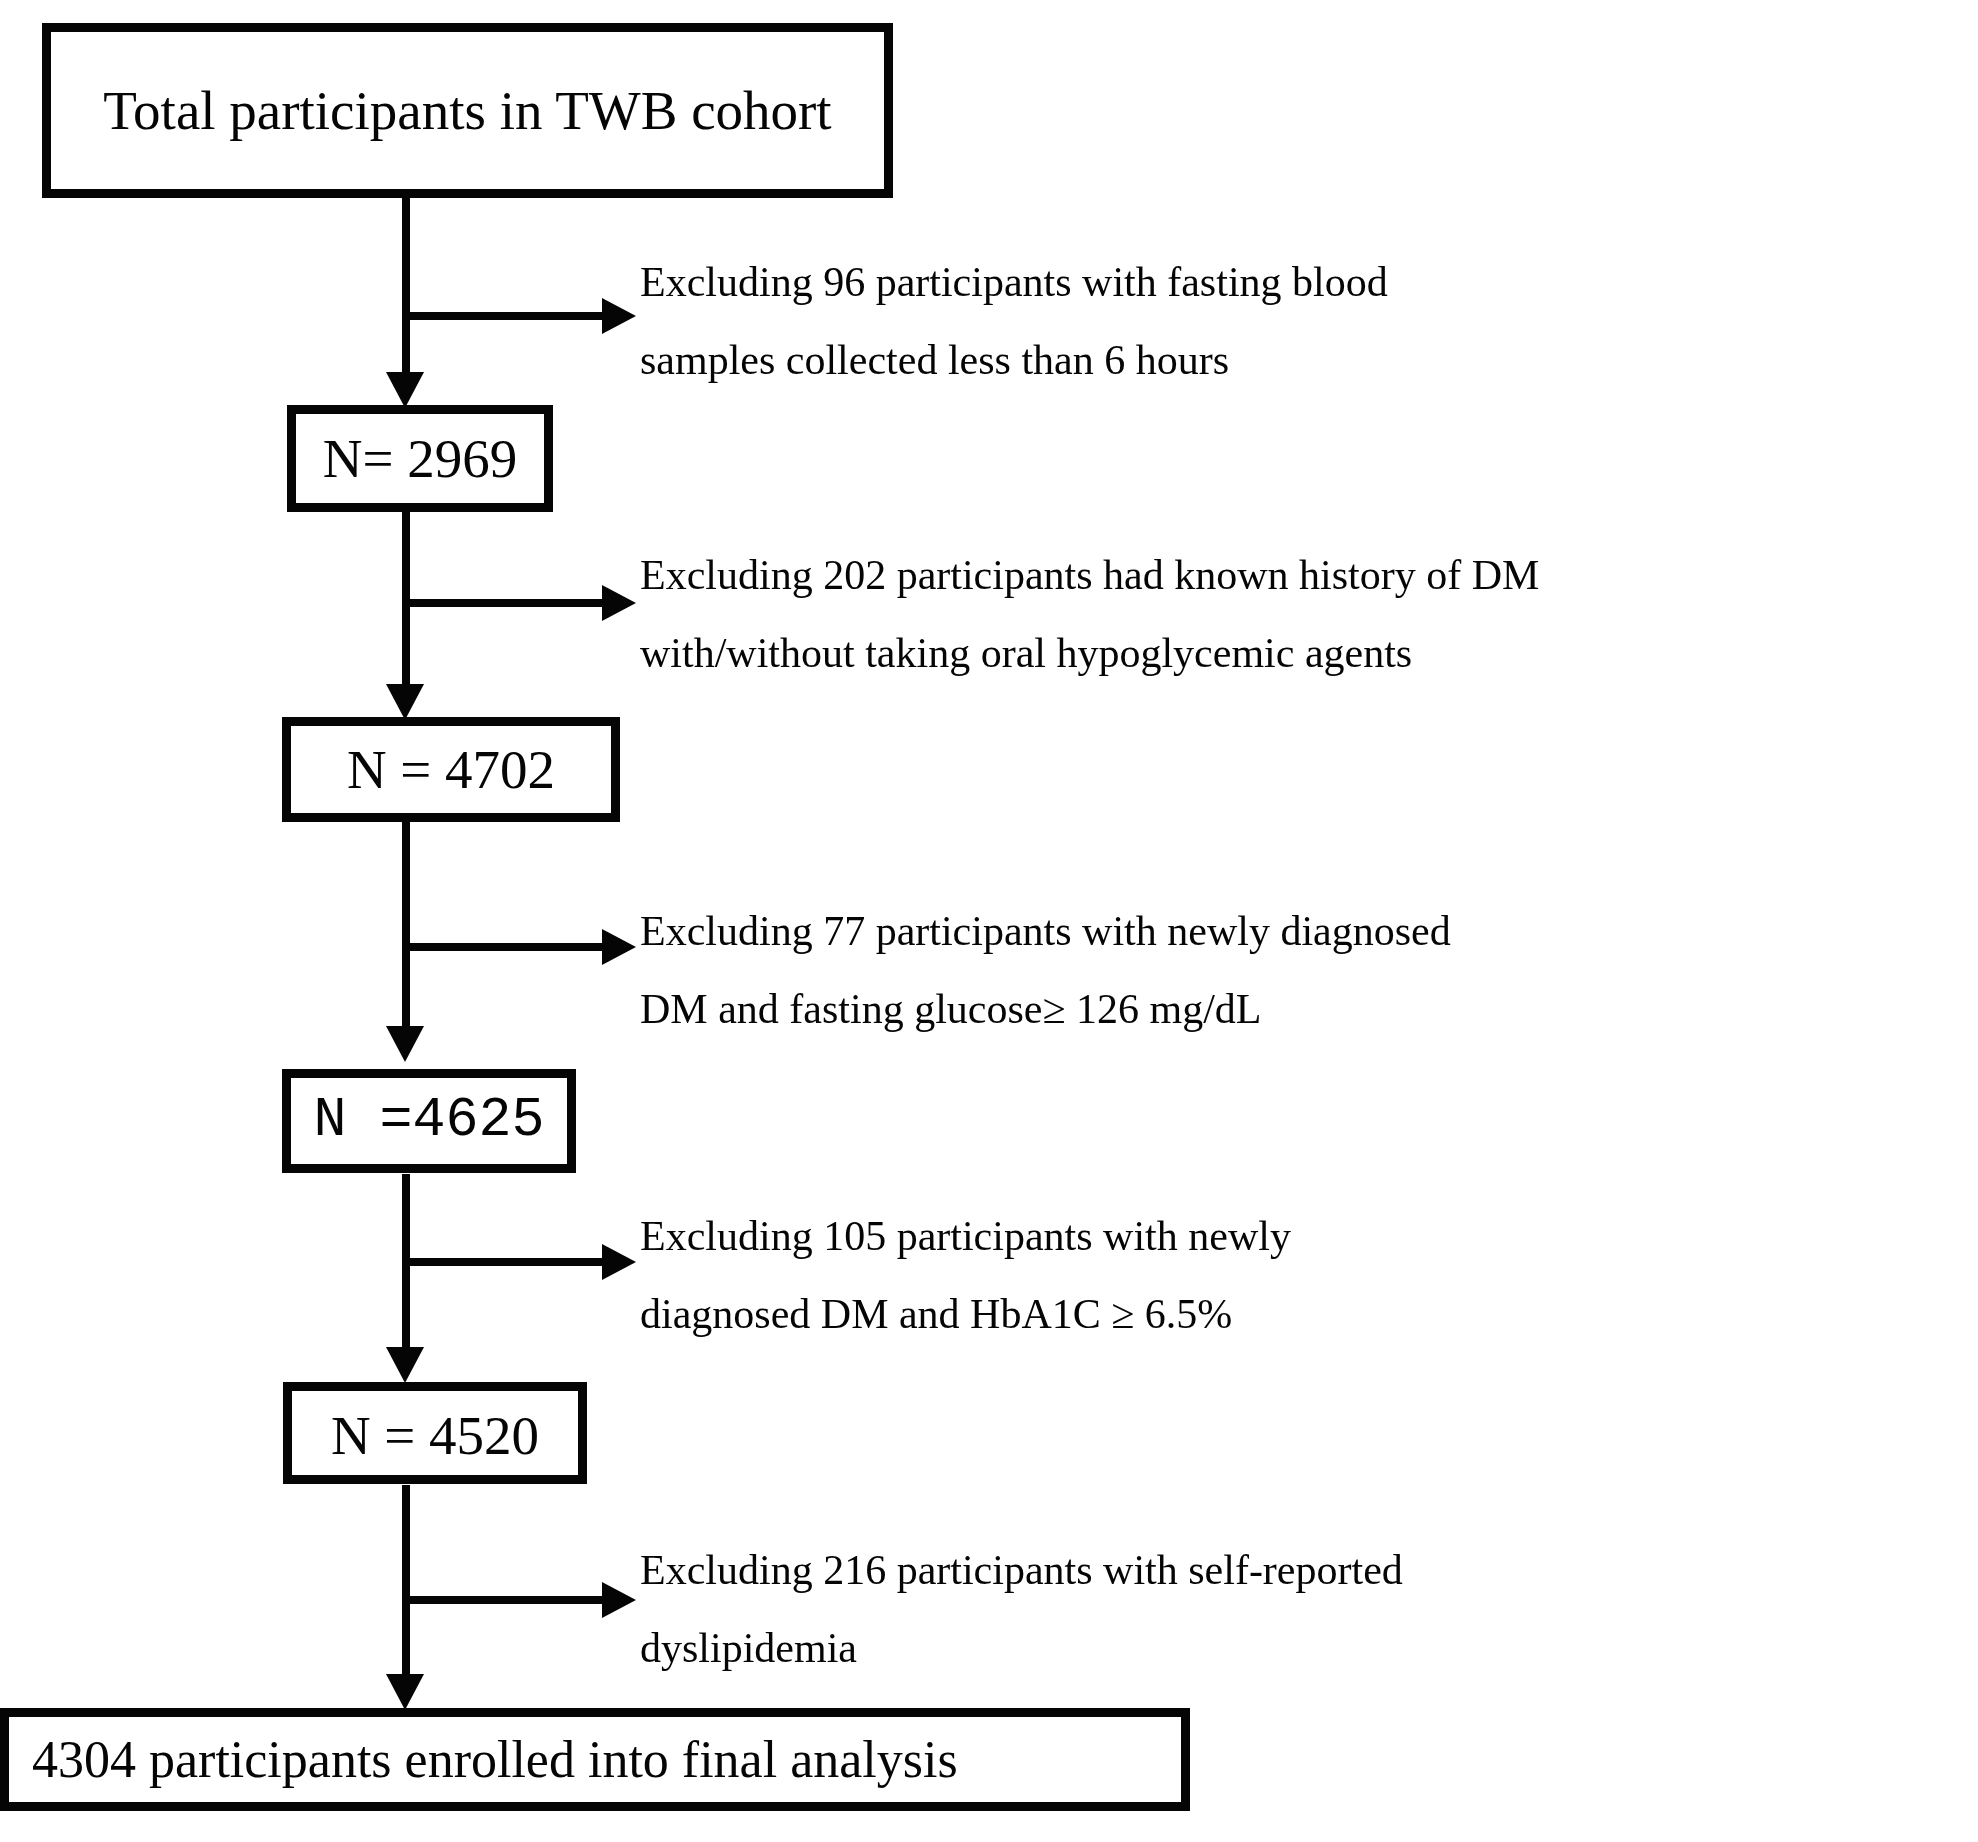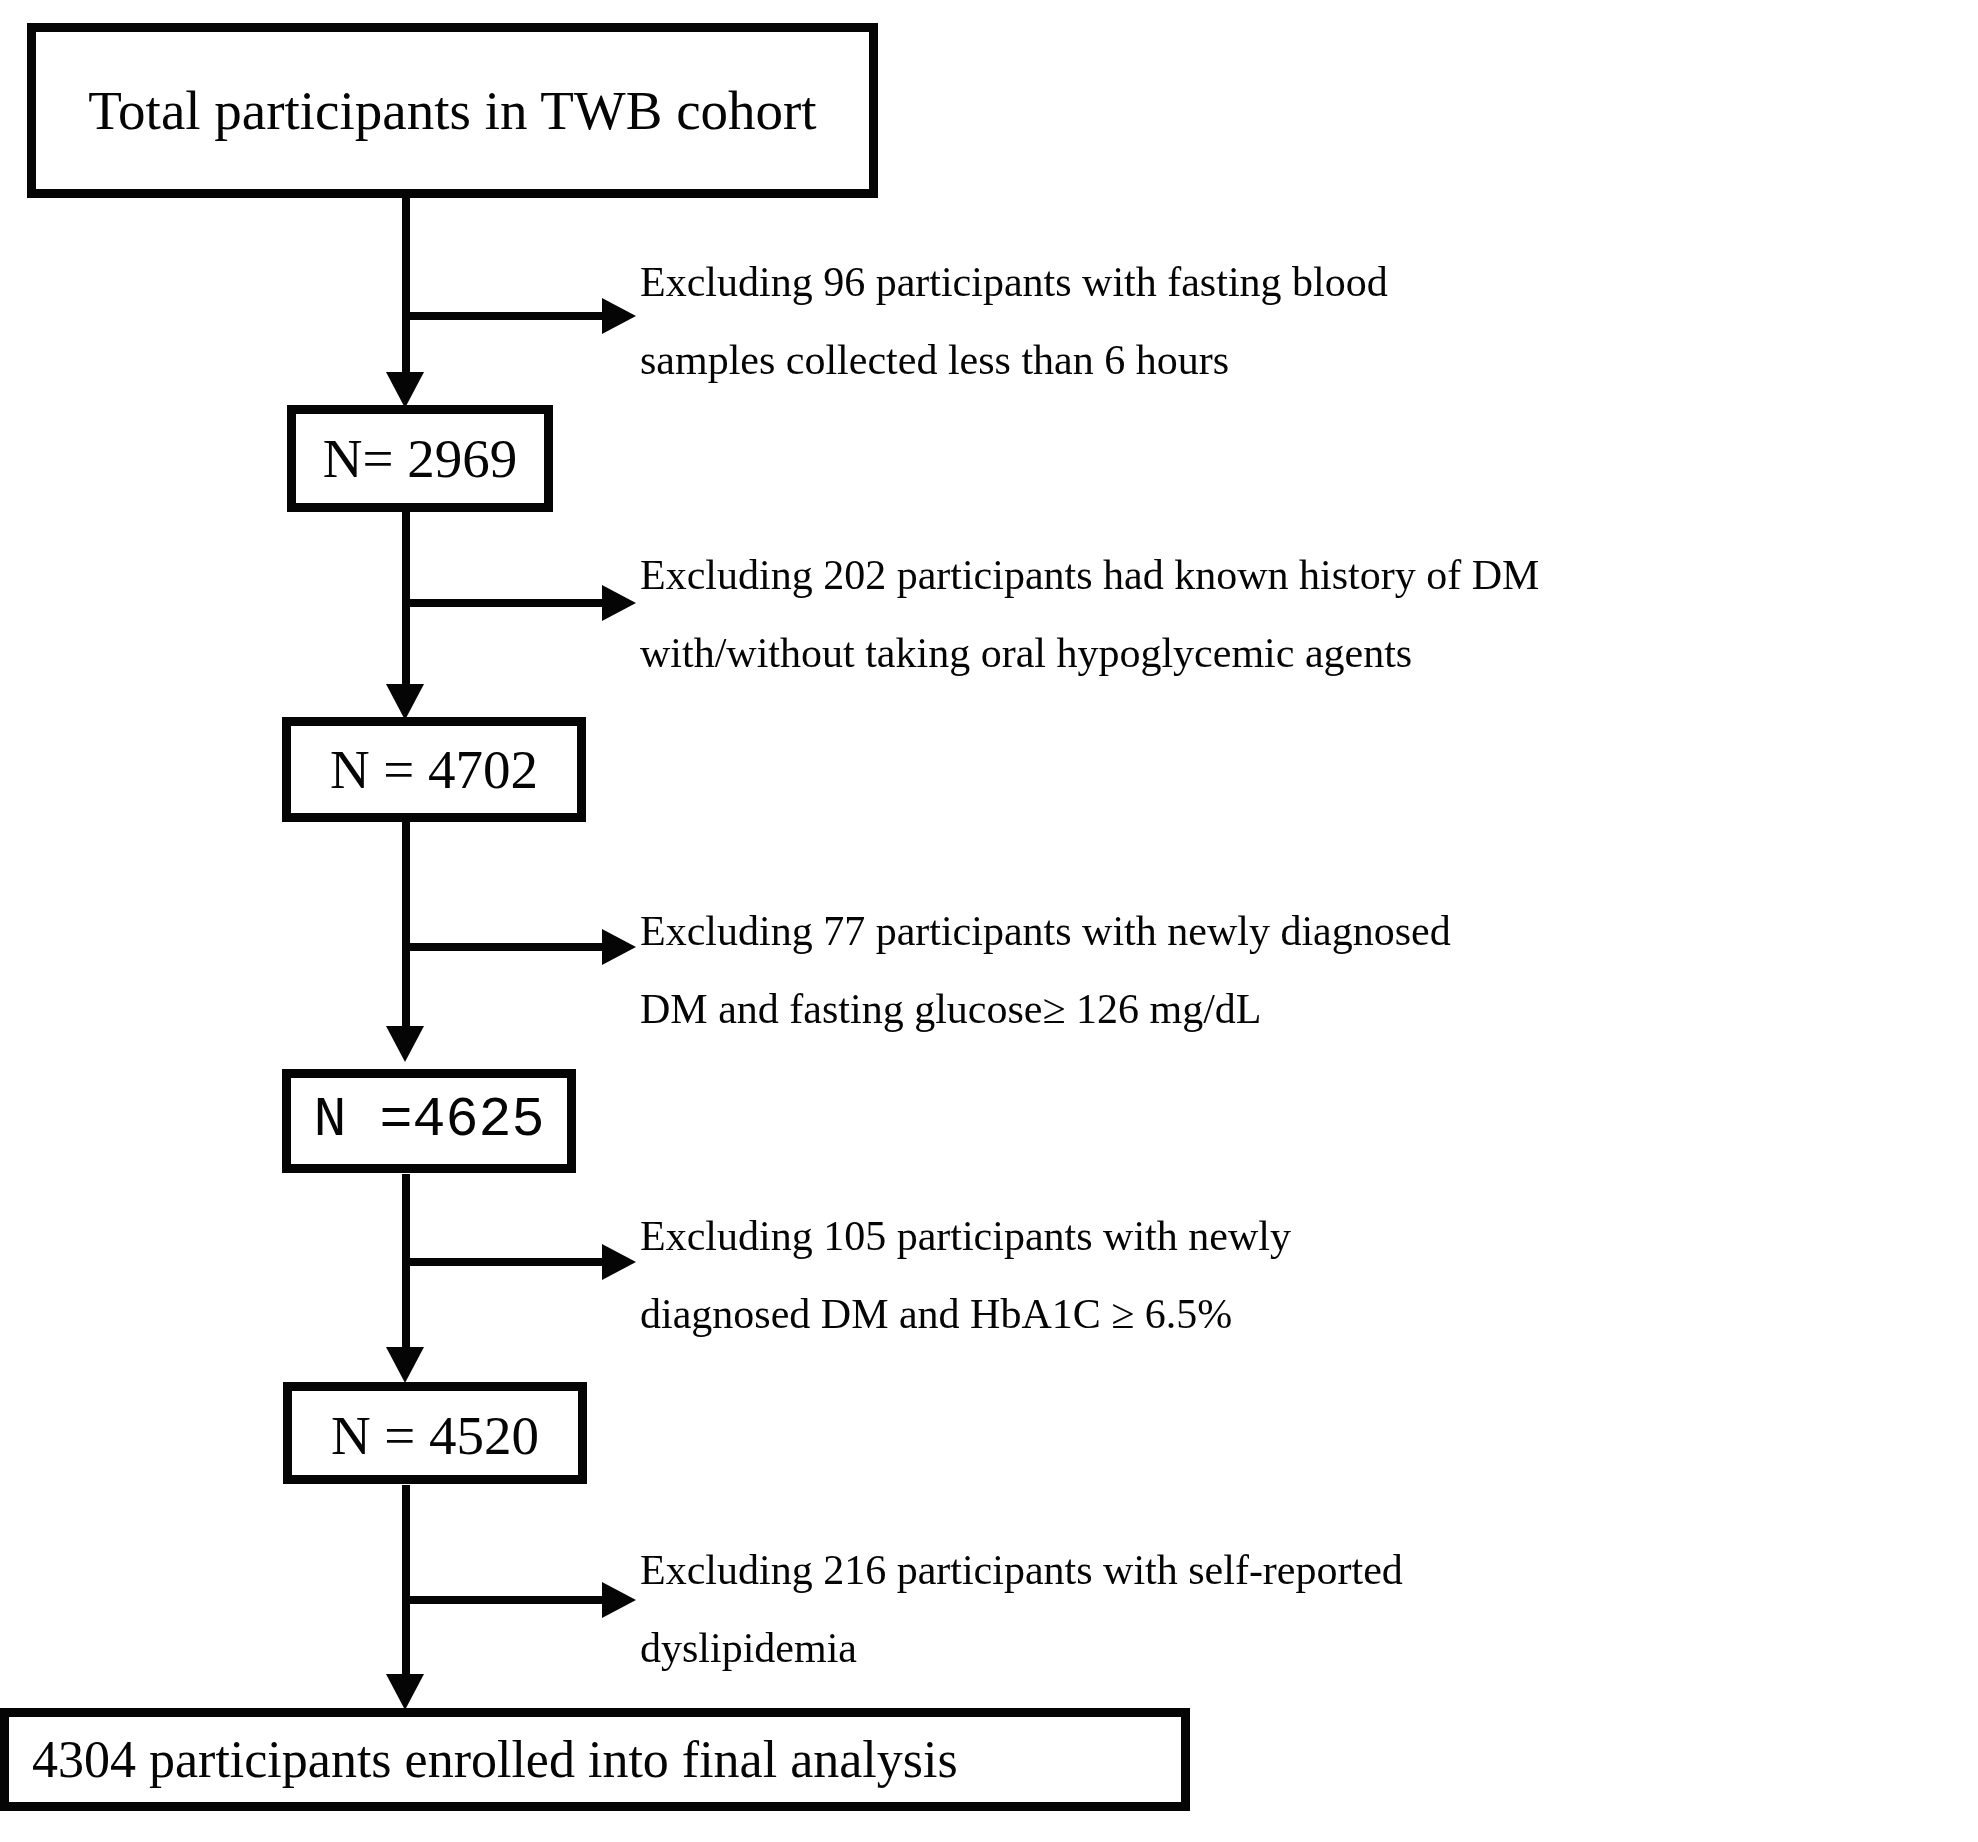--- a/index.html
+++ b/index.html
@@ -34,20 +34,21 @@
   .box.box-final {
     border-width: 9.8px;
   }
   .box.box-final .bline {
     text-align: left;
     padding-left: 23px;
     font-size: 52px;
   }
   .box.box-total {
     border-width: 9.8px;
+    margin-left: 15px;
   }
   .vline {
     position: absolute;
     left: 402px;
     width: 8px;
     background: #050505;
   }
   .hline {
     position: absolute;
     left: 405px;
@@ -77,21 +78,21 @@
     position: absolute;
     left: 640px;
     font-size: 42px;
     line-height: 78px;
     white-space: nowrap;
   }
 
   
   .box-total  { left: 27px;  top: 23px;   width: 851px;  height: 175px; }
   .box-n4904  { left: 287px; top: 405px;  width: 266px;  height: 107px; }
-  .box-n4702  { left: 282px; top: 717px;  width: 304px;  height: 105px; }
+  .box-n4702  { left: 282px; top: 717px;  width: 338px;  height: 105px; }
   .box-n4625  { left: 282px; top: 1069px; width: 294px;  height: 104px; font-family: Liberation Mono, monospace; }
   .box-n4520  { left: 283px; top: 1382px; width: 304px;  height: 102px; justify-content: flex-end; }
   .box-final  { left: 0;  top: 1708px; width: 1190px; height: 103px; }
 
   .vseg1 { top: 198px;  height: 175px; }
   .vseg2 { top: 512px;  height: 175px; }
   .vseg3 { top: 822px;  height: 204px; }
   .vseg4 { top: 1174px; height: 175px; }
   .vseg5 { top: 1485px; height: 190px; }
 

